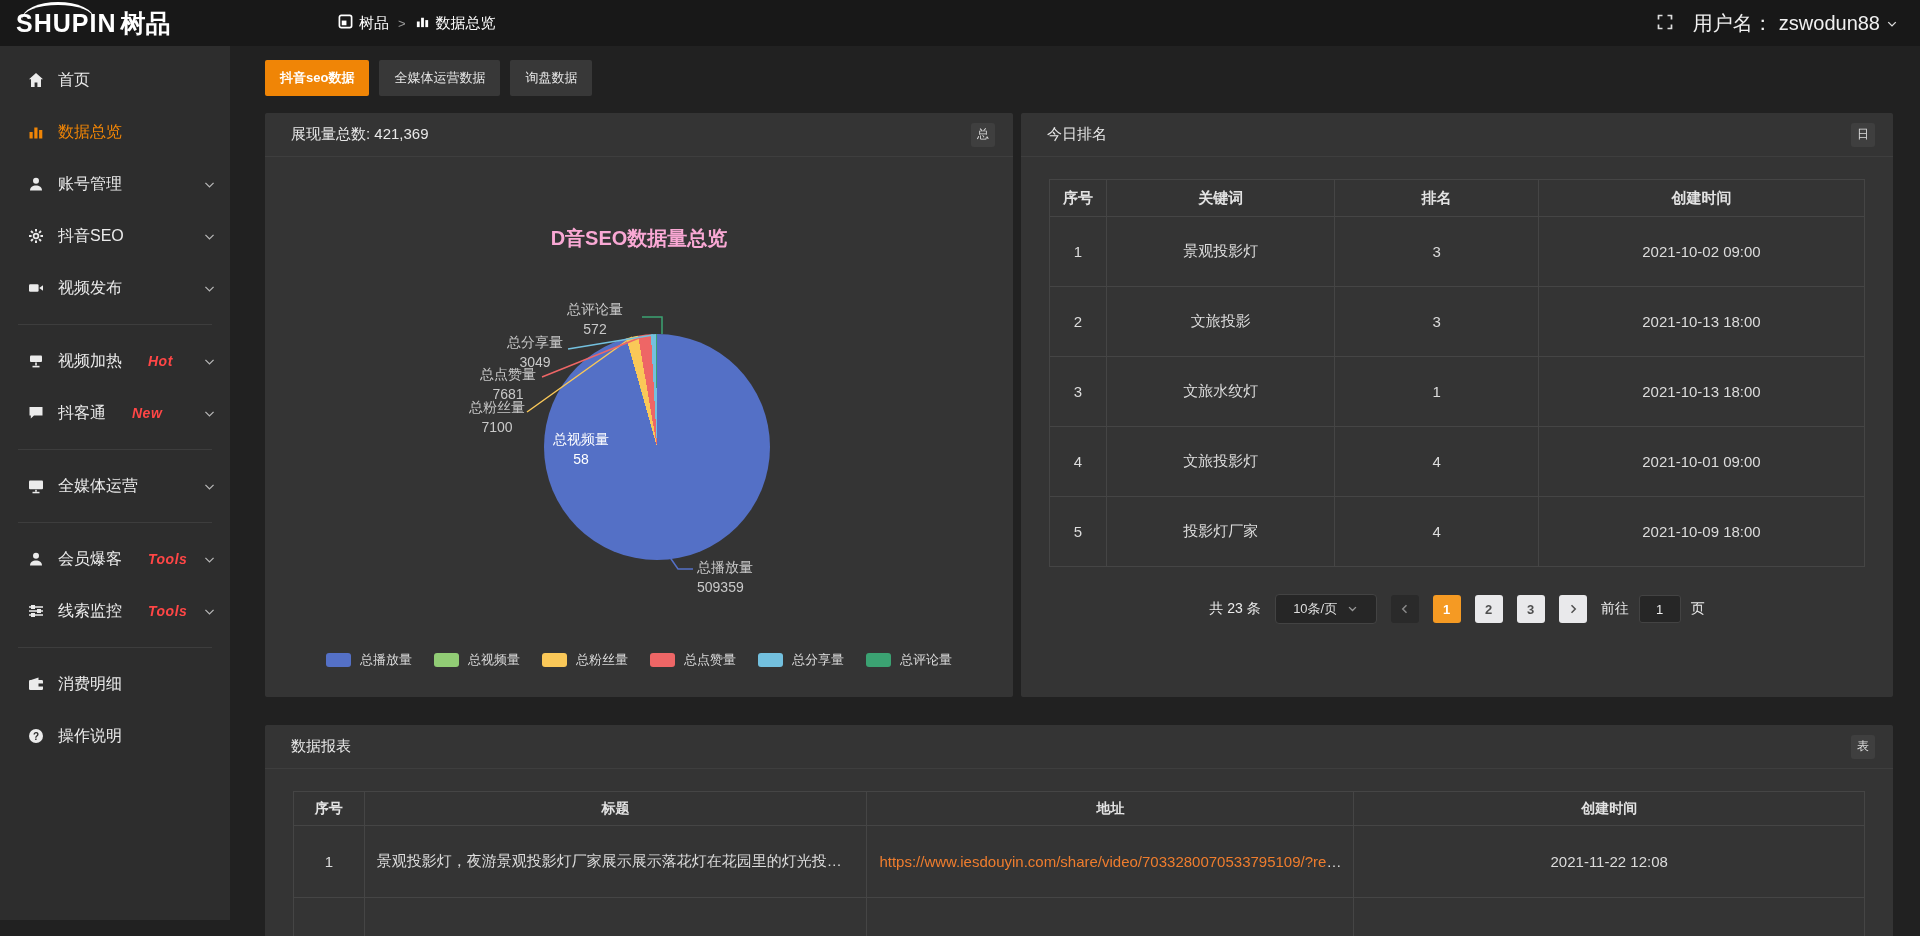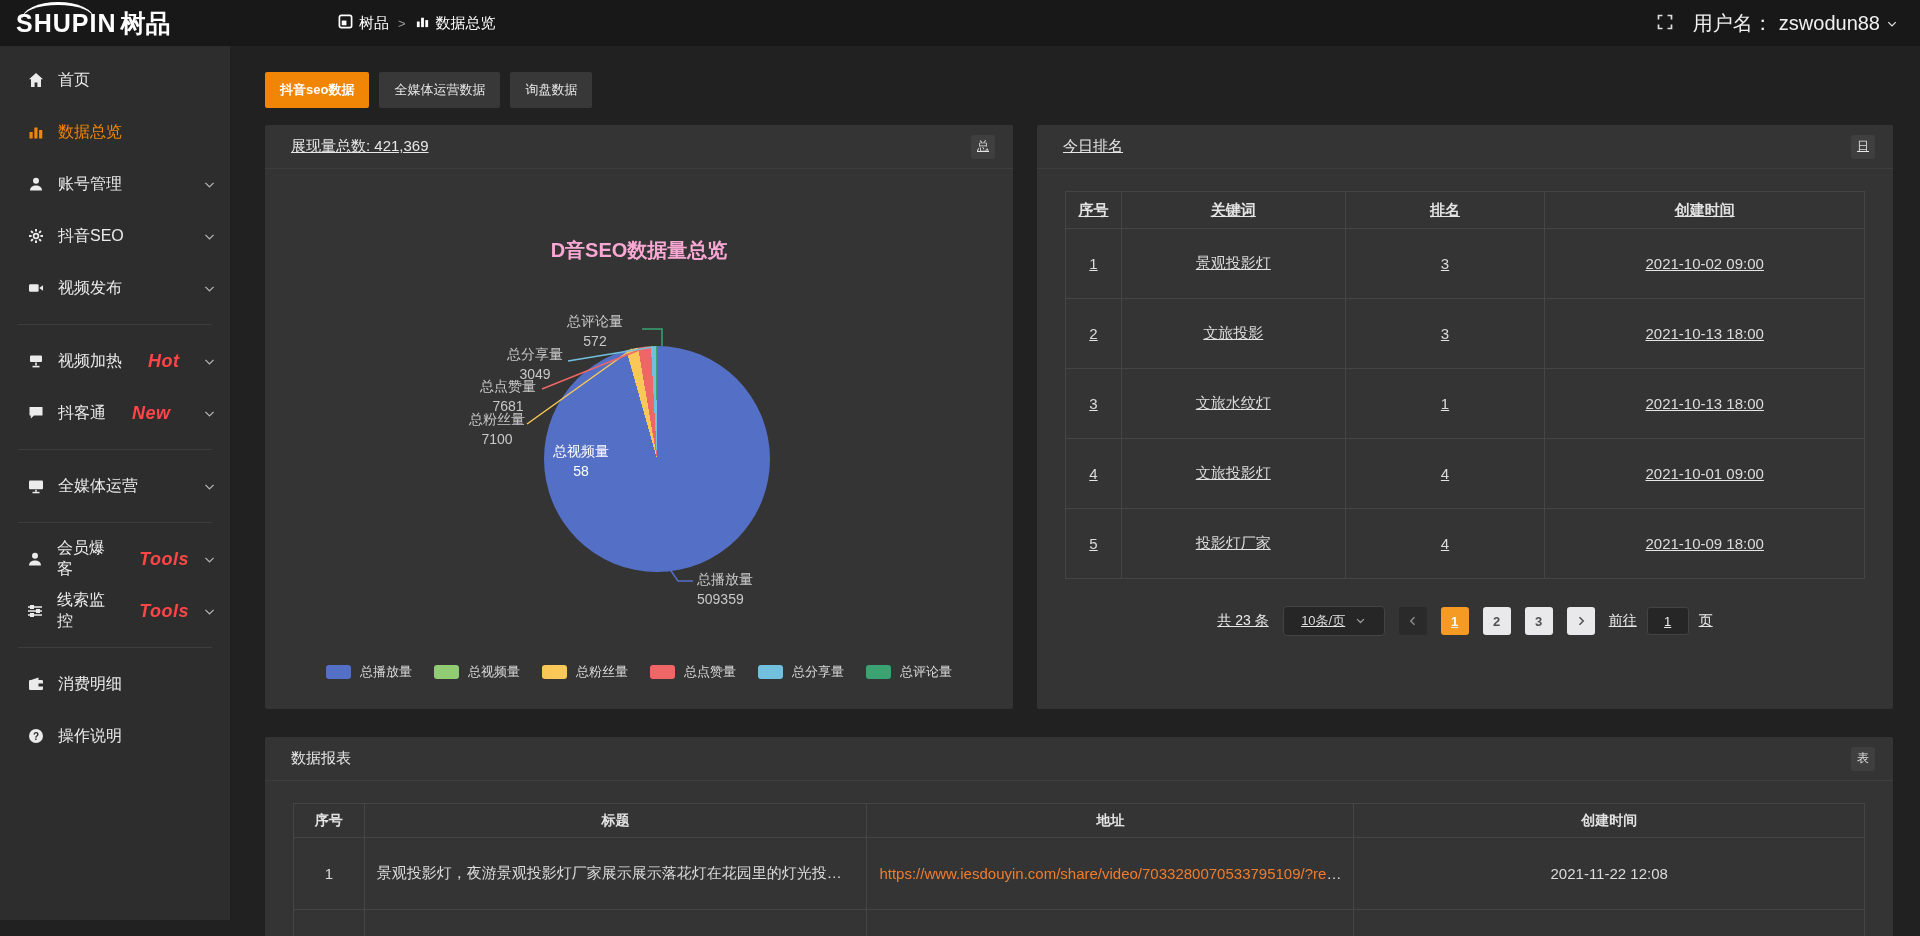--- a/index.html
+++ b/index.html
@@ -16,33 +16,33 @@
   .crumb { display:flex; align-items:center; gap:6px; cursor:pointer; }
   .crumb-sep { color:#9a9a9a; font-size:13px; }
   .topbar-right { margin-left:auto; display:flex; align-items:center; gap:20px; padding-right:22px; font-size:20px; color:#f0f0f0; }
   .userbox { display:flex; align-items:center; gap:6px; cursor:pointer; }
 
   
   .sidebar { position:fixed; left:0; top:46px; bottom:16px; width:230px; background:#2d2d2d; padding-top:8px; z-index:10; }
   .side-item { height:52px; display:flex; align-items:center; gap:14px; padding:0 14px 0 27px; font-size:16px; color:#ebebeb; cursor:pointer; }
   .side-item .ic { display:flex; width:17px; justify-content:center; }
   .side-item.active { color:var(--accent,#f08506); }
-  .side-tag { font-style:italic; font-weight:bold; font-size:18px; margin-left:12px; letter-spacing:.5px; }
+  .side-tag { font-style:italic; font-weight:bold; font-size:14px; margin-left:12px; letter-spacing:.5px; }
   .tag-red { color:var(--hot,#ff4646); }
   .tag-orange { color:var(--vip,#f0a53c); }
   .arrow { margin-left:auto; display:flex; color:#b5b5b5; }
   .side-divider { height:1px; background:#3d3d3d; margin:10px 18px; }
 
   
   .main { position:absolute; left:230px; top:46px; right:0; bottom:0; padding:14px 27px 0 35px; }
   .tabs { display:flex; gap:10px; margin-bottom:17px; }
-  .tab { padding:9px 15px; font-size:13px; background:#383838; color:#e8e8e8; border:none; border-radius:2px; cursor:pointer; font-family:inherit;margin-top:12px; }
+  .tab { padding:9px 15px; font-size:13px; background:#383838; color:#e8e8e8; border:none; border-radius:2px; cursor:pointer; font-family:inherit; }
   .tab.active { background:var(--accent,#f08506); color:#fff; font-weight:bold; }
 
-  .panels-row { display:flex; gap:24px;text-decoration:underline; }
+  .panels-row { display:flex; gap:8px; }
   .panel { background:#343434; border-radius:2px; }
   .panel-head { height:44px; display:flex; align-items:center; justify-content:space-between; padding:0 18px 0 26px; border-bottom:1px solid #3e3e3e; font-size:15px; color:#e8e8e8; }
   .head-badge { width:24px; height:24px; background:#3f3f3f; border-radius:3px; color:#ddd; font-size:12px; display:flex; align-items:center; justify-content:center; cursor:pointer; }
 
   
   .chart-panel { width:748px; height:584px; flex:none; }
   .chart-area { position:relative; height:538px; }
   .chart-title { position:absolute; top:68px; left:0; width:100%; text-align:center; font-size:20px; font-weight:bold; color:#f9a8d4; }
   .pie { position:absolute; left:279px; top:177px; width:226px; height:226px; border-radius:50%; }
   .leader-svg { position:absolute; inset:0; pointer-events:none; }

